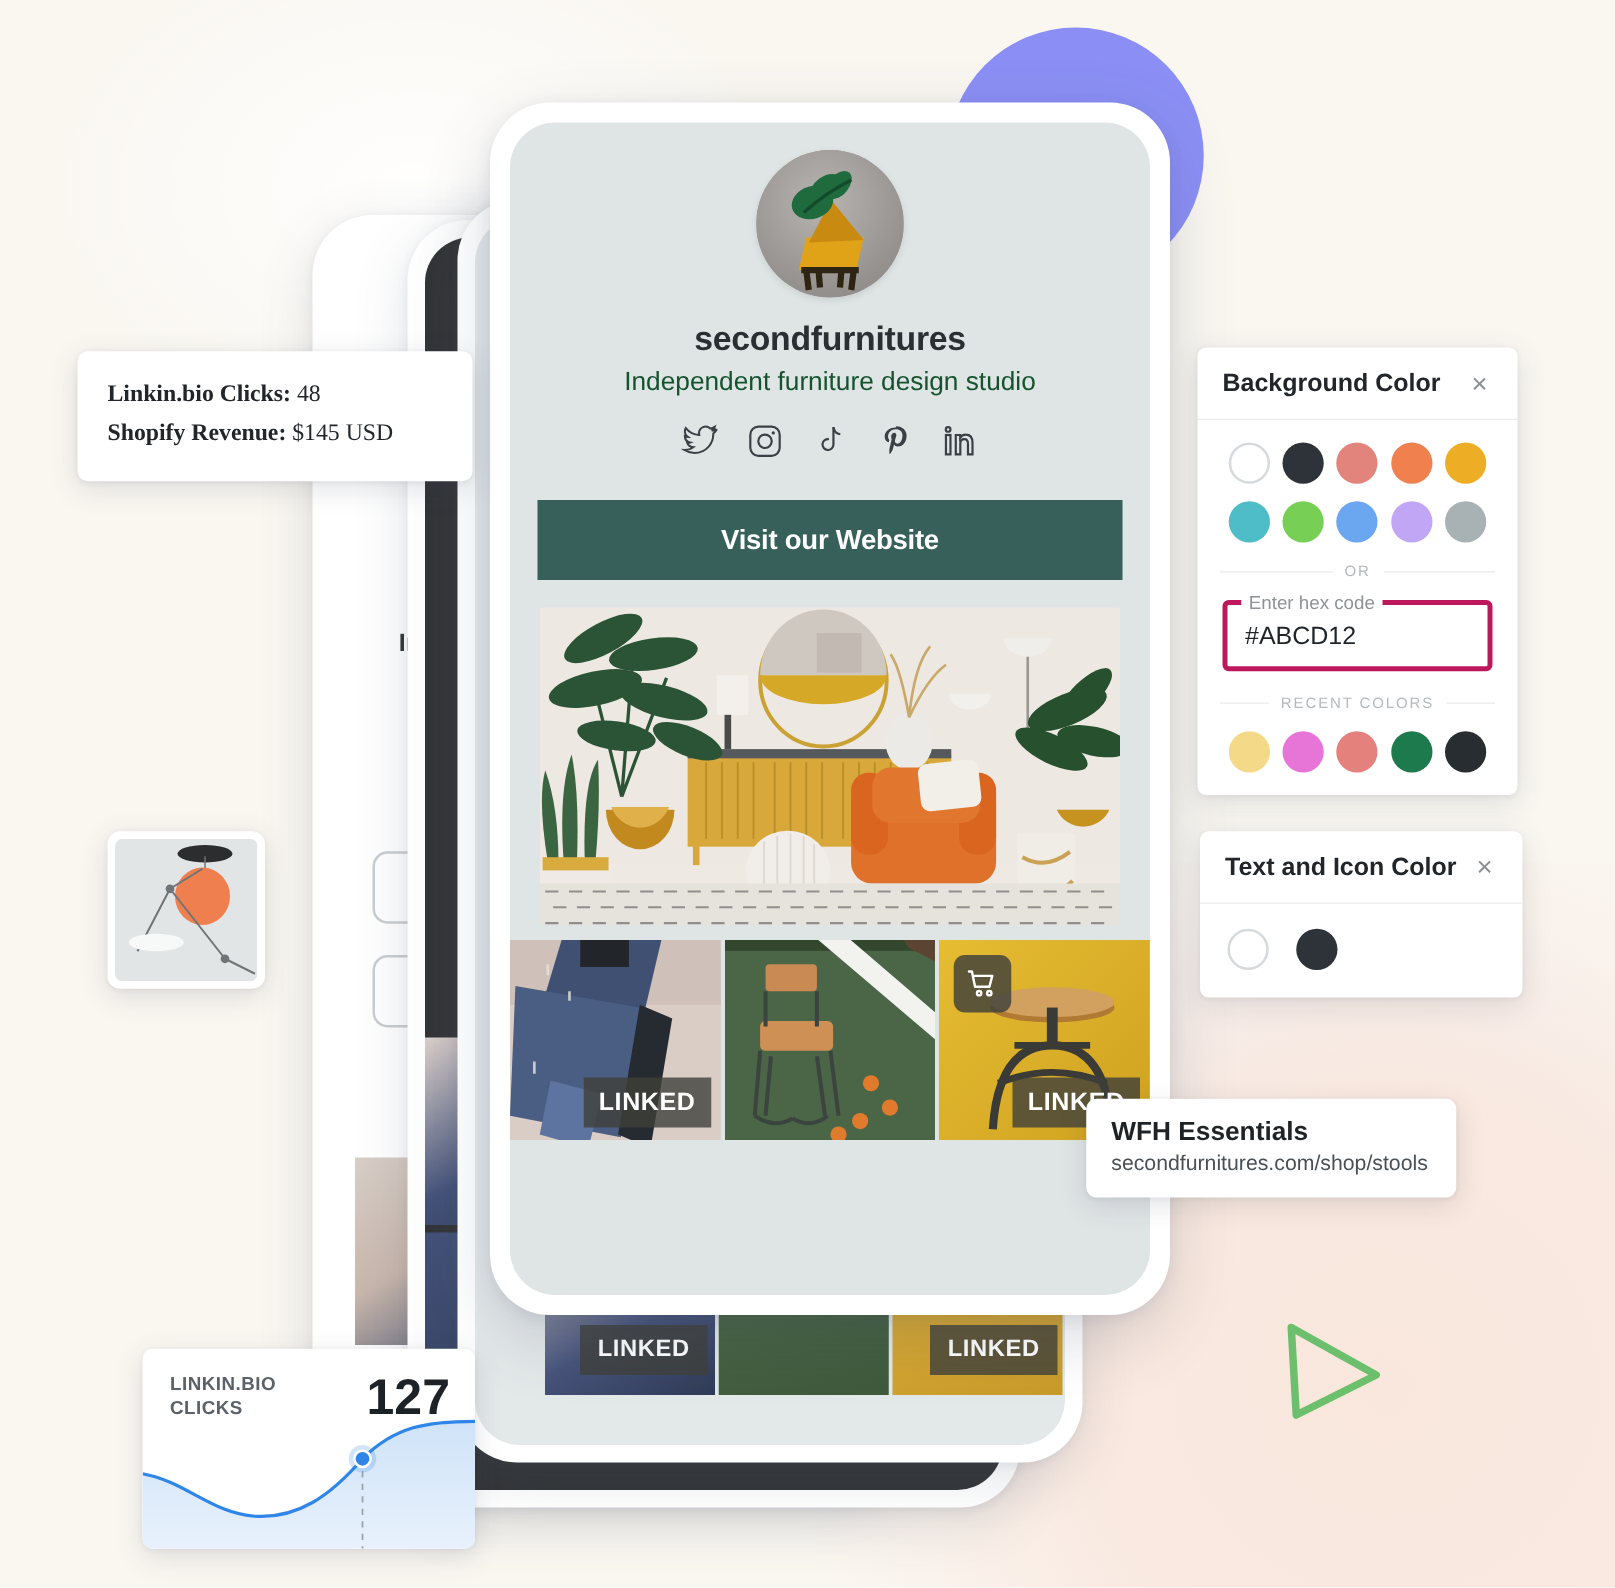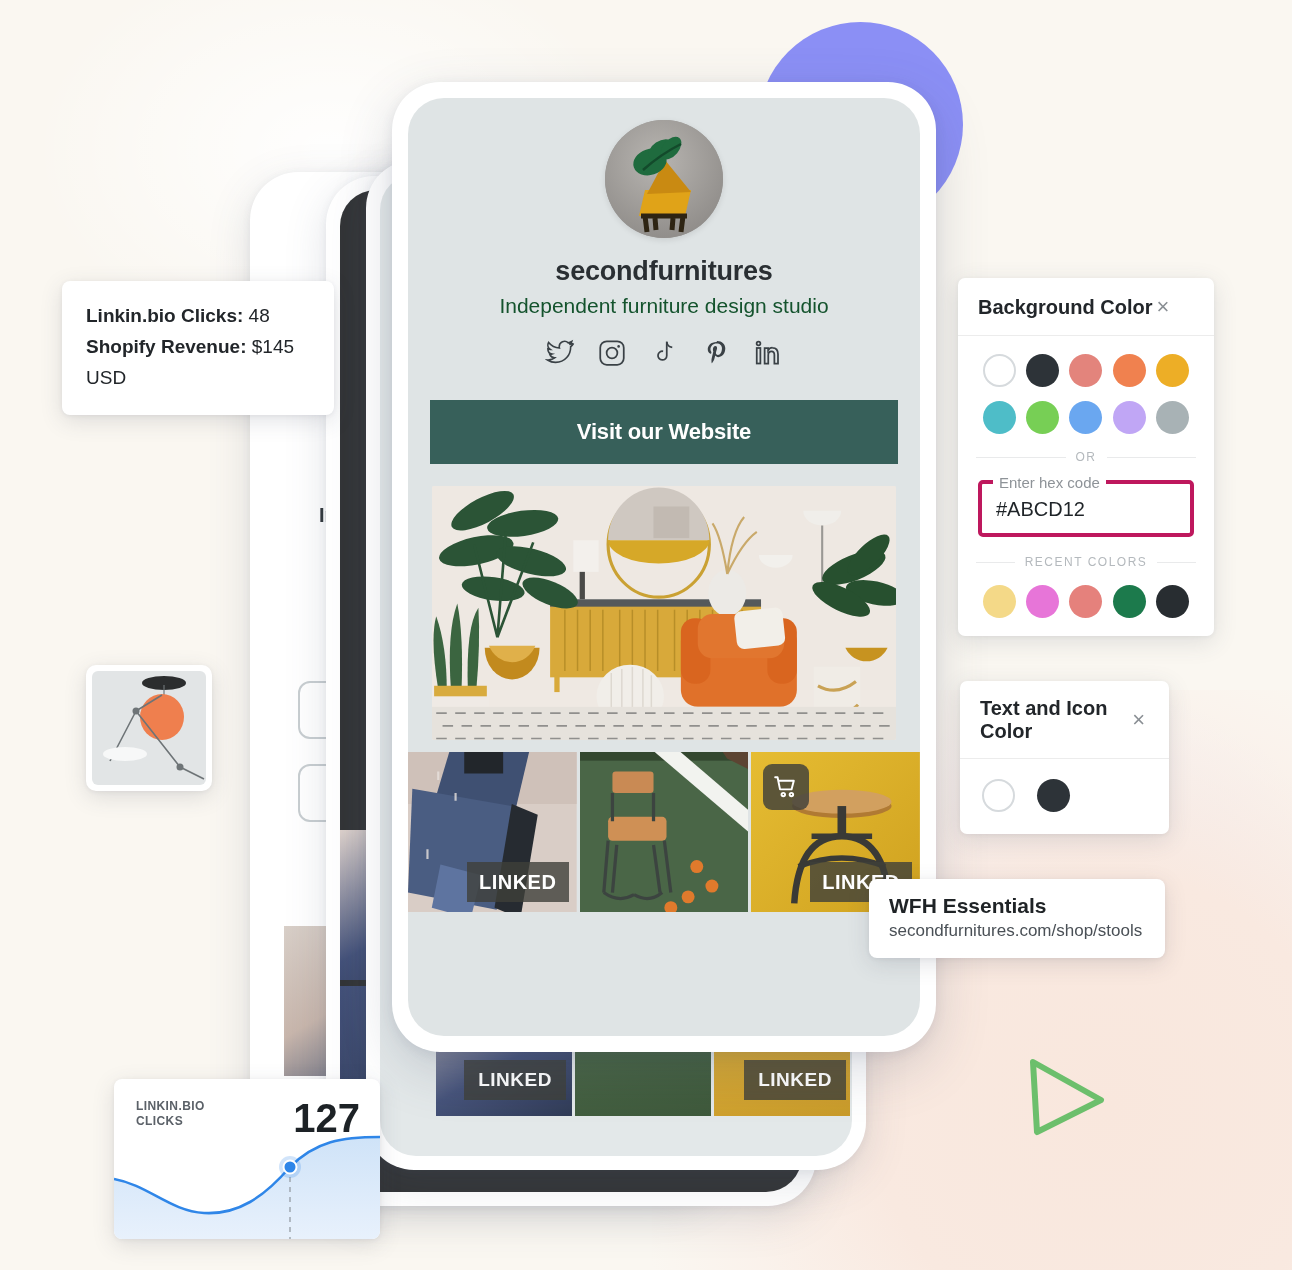--- a/index.html
+++ b/index.html
@@ -177,41 +177,41 @@
   }
 
   
   .card {
     position: absolute;
     background: #ffffff;
     border-radius: 8px;
     box-shadow: 0 6px 22px rgba(60,70,90,0.15), 0 1px 4px rgba(60,70,90,0.08);
   }
   #stats-card {
-    left: 62px; top: 281px; width: 272px; padding: 20px 24px 22px;
+    left: 62px; top: 281px; width: 316px; padding: 20px 24px 22px; font-family: Liberation Serif, serif;
   }
   .stat-line { font-size: 19px; color: #22262a; line-height: 1.62; }
   .stat-line b { font-weight: 700; }
 
   #link-tooltip {
     left: 869px; top: 879px; width: 296px; padding: 15px 20px 17px;
   }
   #link-tooltip .tt-title { font-size: 21px; font-weight: 700; color: #1f2326; }
   #link-tooltip .tt-url { font-size: 17px; color: #4a5056; margin-top: 3px; }
 
   #clicks-card {
     left: 114px; top: 1079px; width: 266px; height: 160px;
     overflow: hidden; padding: 0;
   }
   .clicks-head {
     display: flex; align-items: flex-start; justify-content: space-between;
     padding: 20px 20px 0 22px;
   }
   .clicks-label {
-    font-size: 12px; font-weight: 700; color: #5b6168;
+    font-size: 15px; font-weight: 700; color: #5b6168;
     letter-spacing: 0.4px; line-height: 1.25; text-transform: uppercase;
   }
   .clicks-value { font-size: 40px; font-weight: 700; color: #1d2226; line-height: 0.95; }
   .sparkline { position: absolute; left: 0; right: 0; bottom: 0; height: 108px; }
 
   
   #thumb-card {
     left: 86px; top: 665px; width: 126px; height: 126px;
     border-radius: 10px; padding: 6px; overflow: hidden;
   }
@@ -219,32 +219,32 @@
 
   
   .panel {
     position: absolute;
     background: #ffffff;
     border-radius: 7px;
     box-shadow: 0 6px 24px rgba(60,70,90,0.14), 0 1px 4px rgba(60,70,90,0.07);
     overflow: hidden;
   }
   .panel-head {
-    display: flex; align-items: center; justify-content: flex-start;
+    display: flex; align-items: center; justify-content: space-between;
     padding: 16px 20px 15px;
     border-bottom: 1px solid #ececec;
   }
   .panel-title { font-size: 20px; font-weight: 700; color: #22262a; }
   .panel-close {
     font-size: 22px; color: #8a8f94; cursor: pointer;
     line-height: 1; padding: 2px 4px; background: none; border: none;
     font-family: "Liberation Sans", sans-serif;
   }
   #bg-color-panel { left: 958px; top: 278px; width: 256px; }
-  #text-color-panel { left: 960px; top: 665px; width: 209px; margin-top: 16px; }
+  #text-color-panel { left: 960px; top: 665px; width: 258px; }
 
   .swatch-grid {
     padding: 18px 20px 16px;
     display: grid; grid-template-columns: repeat(5, 1fr);
     row-gap: 14px; justify-items: center;
   }
   .swatch {
     width: 33px; height: 33px; border-radius: 50%;
     cursor: pointer; border: none;
   }

